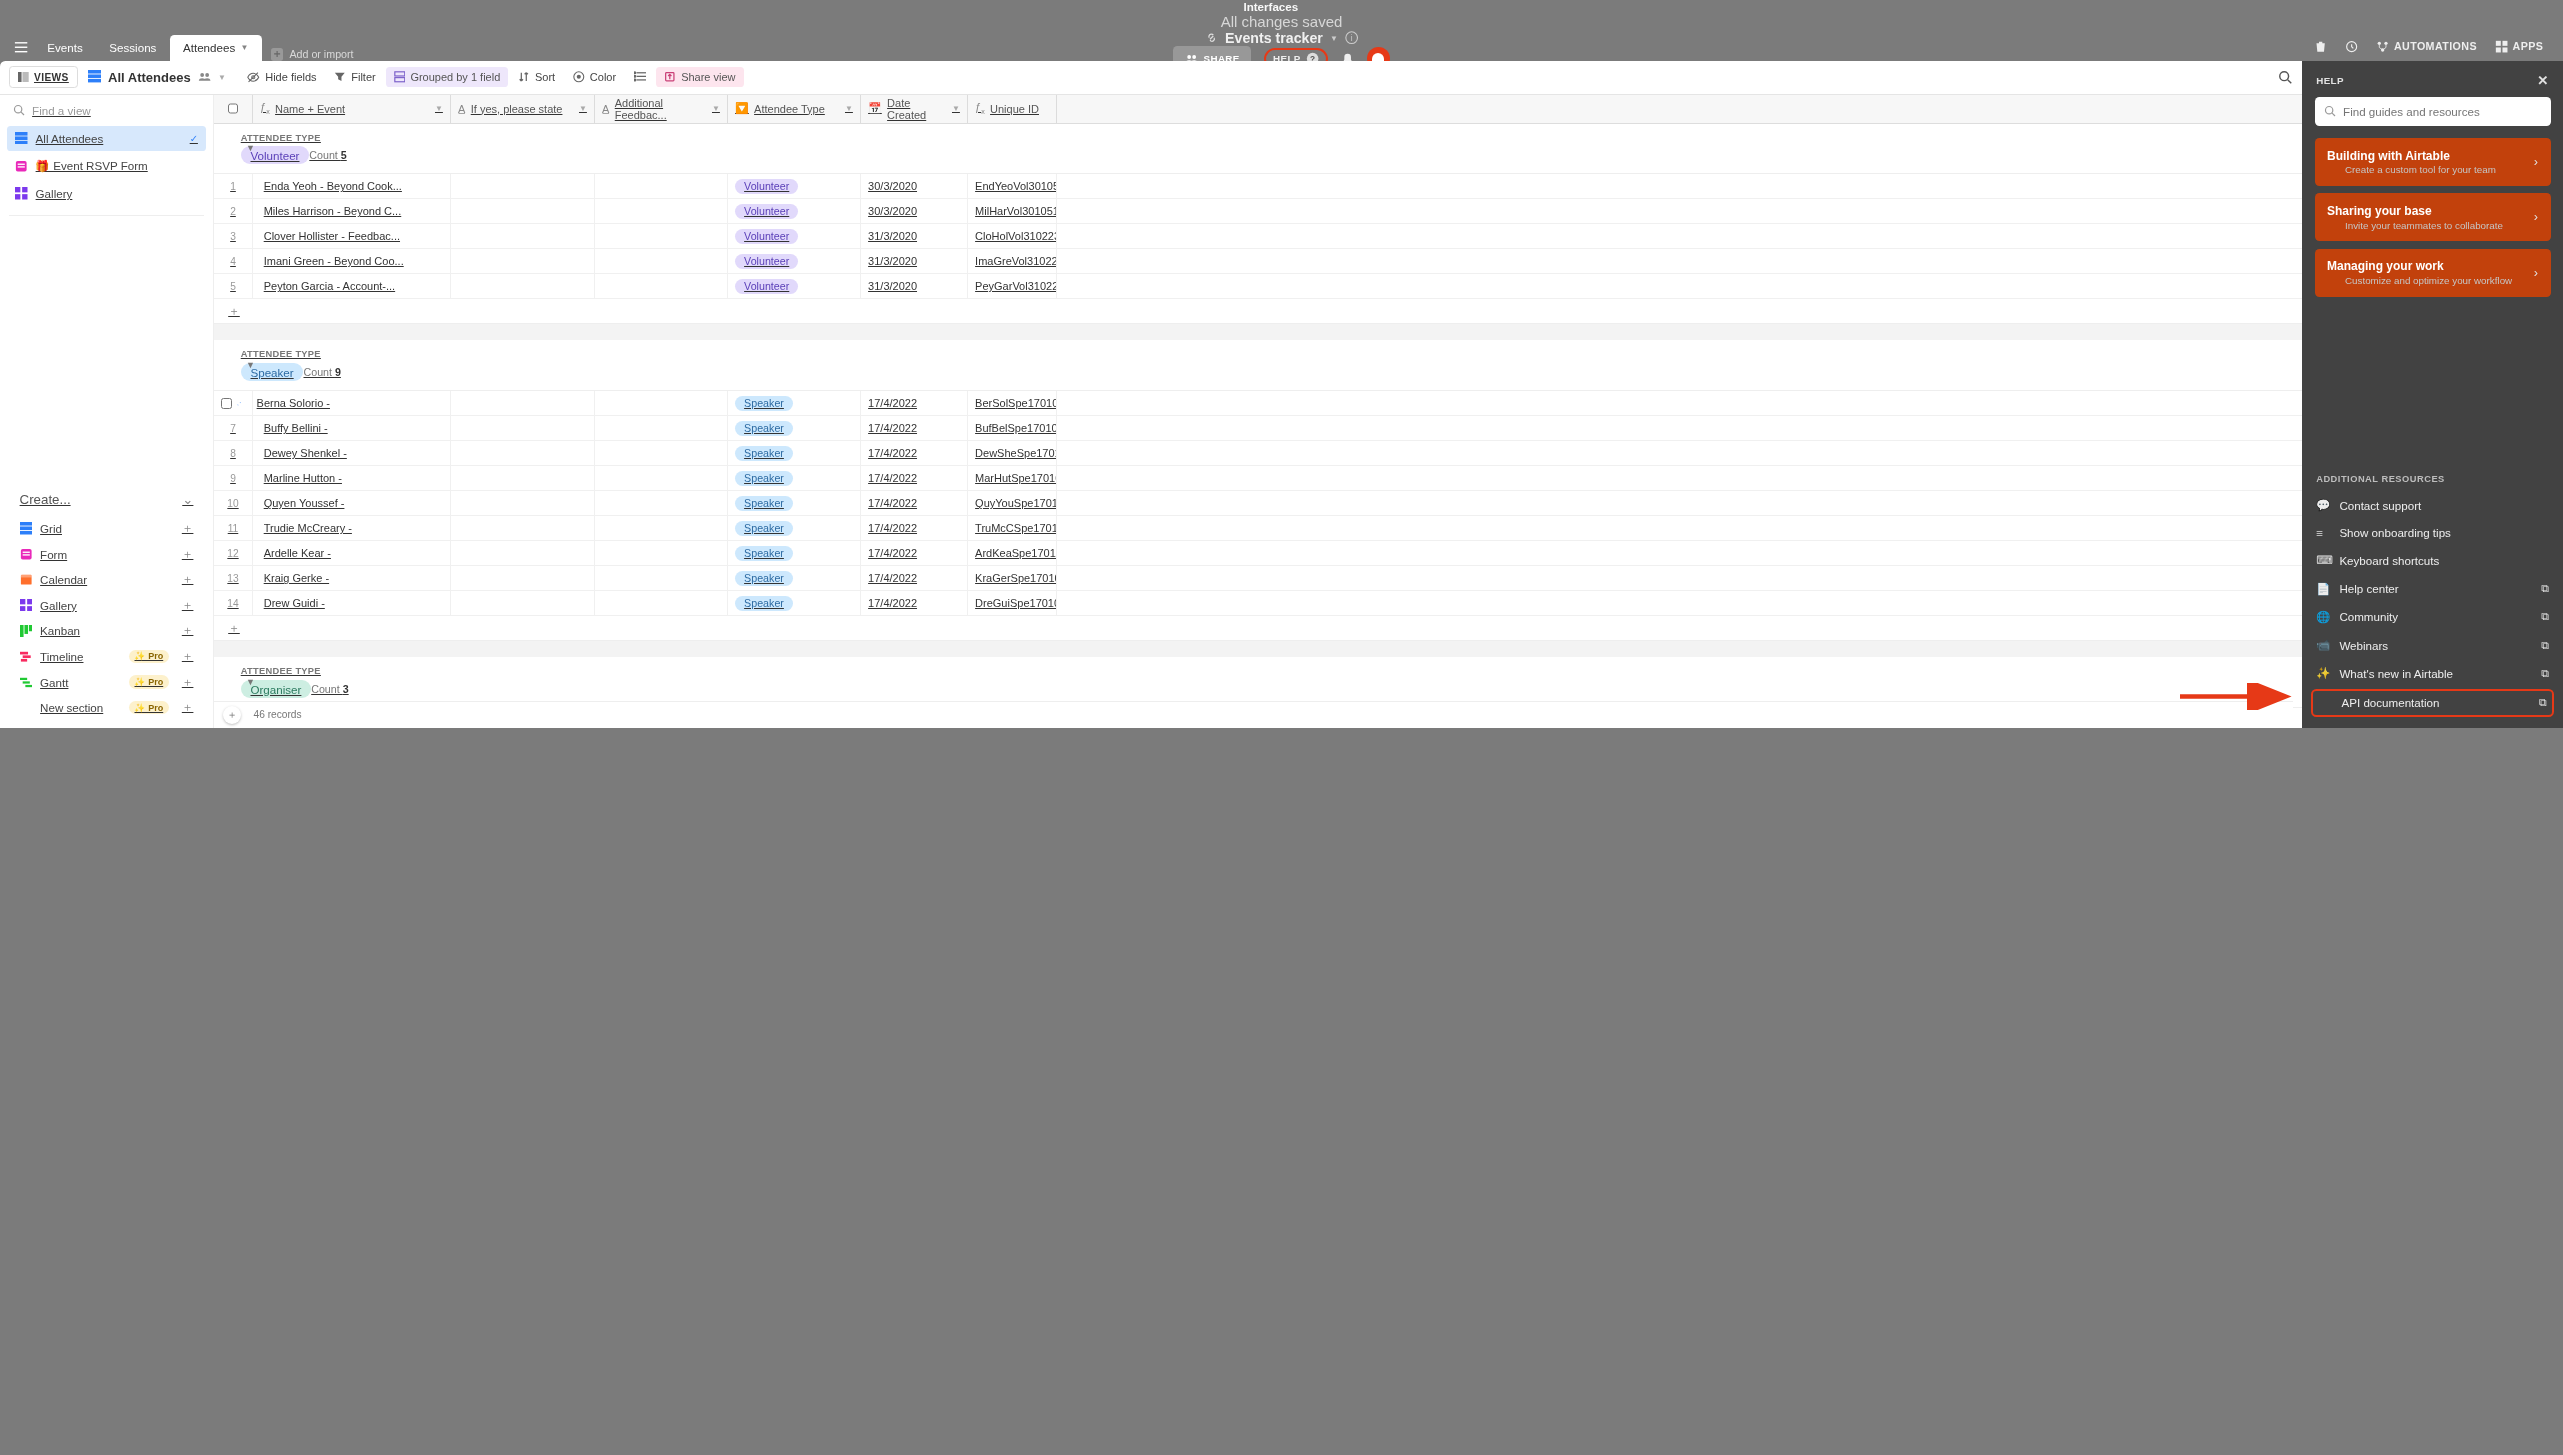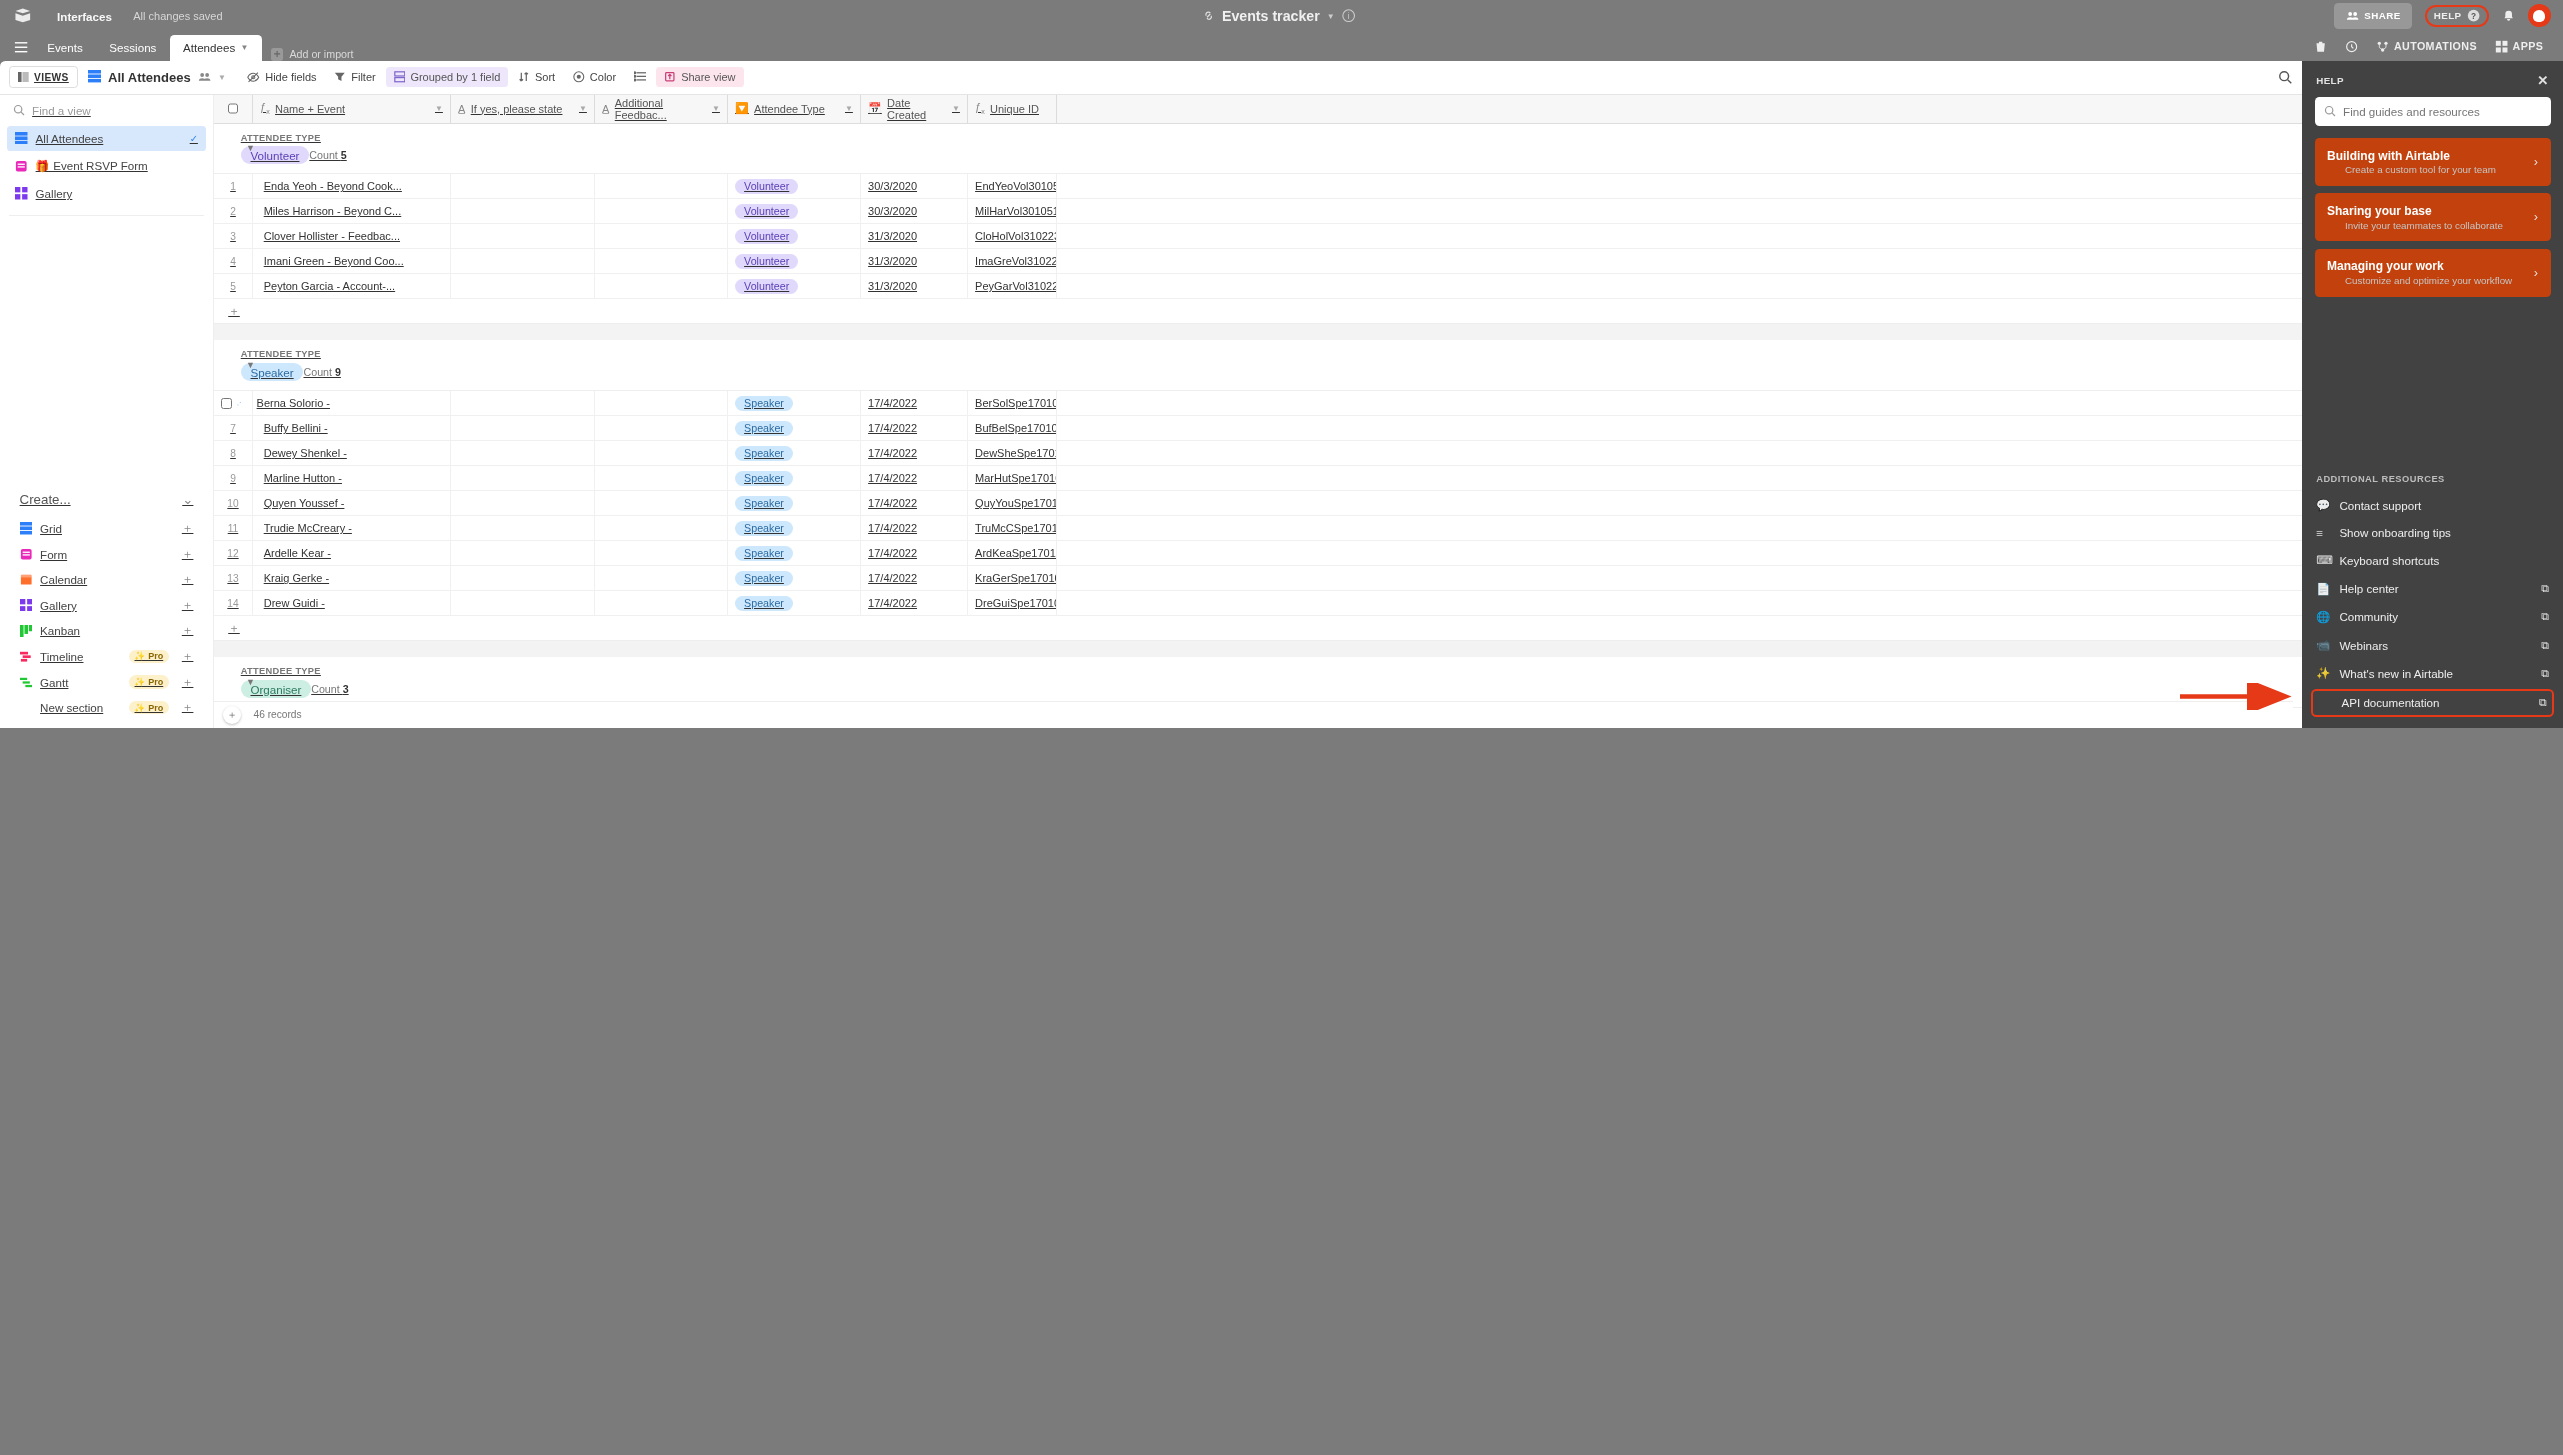--- a/index.html
+++ b/index.html
@@ -1,20 +1,20 @@
 <!DOCTYPE html>
 <html style="font-size:14.2px"><head>
 <meta charset="utf-8">
 <style>
 * { box-sizing: border-box; margin: 0; padding: 0; font-family: -apple-system, BlinkMacSystemFont, "Segoe UI", Helvetica, Arial, sans-serif; }
 body { background: #7b7b7b; font-size: 11.6px; color: #333; overflow-x: hidden; }
-.topbar { height: 32px; background: #7b7b7b; display: flex; align-items: center; padding: 0 12.5px; color: #fff; }
+.topbar { height: 32px; background: #7b7b7b; display: flex; align-items: center; padding: 0 12.5px; color: #fff; flex-direction: column; }
 .logo { width: 19.6px; height: 19.6px; margin-right: 25px; opacity: 0.95; }
 .topbar a.tab-link { color: #fff; opacity: 0.95; font-weight: 600; font-size: 11.6px; margin-right: 21.4px; cursor: pointer; }
-.topbar .saved { color: #d7d7d7; font-size: 11px; }
+.topbar .saved { color: #d7d7d7; font-size: 15px; }
 .topbar .center { flex: 1; display: flex; align-items: center; justify-content: center; gap: 7.1px; }
 .topbar .title { font-size: 14.2px; font-weight: 600; color: #f0f0f0; }
 .topbar .right { display: flex; align-items: center; gap: 12.5px; }
 .pill-btn { background: rgba(255,255,255,0.22); color: #fff; font-weight: 700; font-size: 9.8px; padding: 6.2px 11.6px; border-radius: 4.4px; letter-spacing: 0.4px; display: flex; align-items: center; gap: 5.3px; }
 .help-circle { border: 2.7px solid #e63917; border-radius: 21.4px; padding: 2.7px 7.1px; display: flex; align-items: center; gap: 5.3px; }
 .avatar { width: 23px; height: 23px; border-radius: 50%; background: #e63917; display: flex; align-items: center; justify-content: center; }
 .avatar::before { content: ""; width: 12.5px; height: 12.5px; background: #fff; border-radius: 50% 50% 40% 40%; }
 .icon-svg { width: 13.3px; height: 13.3px; }
 
 .tabsbar { height: 28.5px; background: #7b7b7b; display: flex; align-items: flex-end; padding: 0 9px; }

